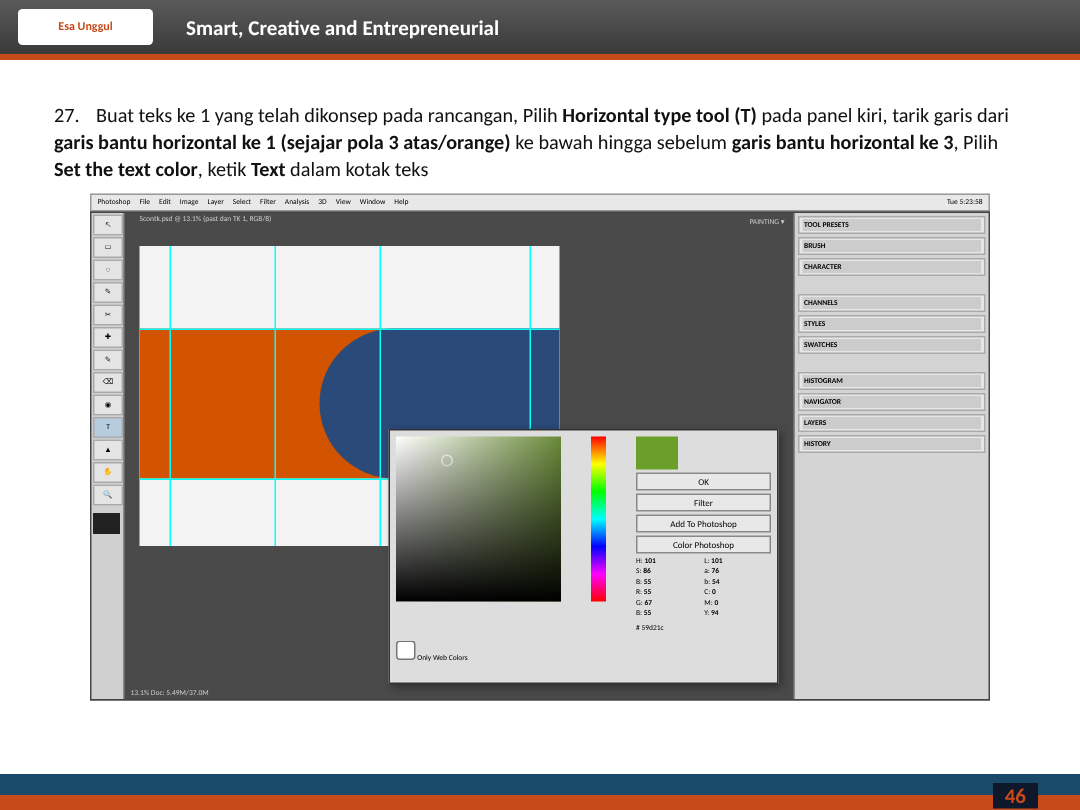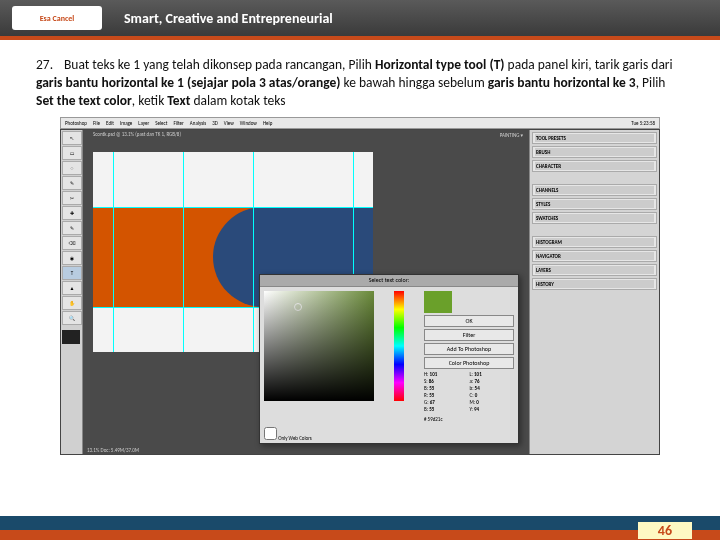--- a/index.html
+++ b/index.html
@@ -1,20 +1,20 @@
 <!DOCTYPE html>
 <html><head>
 <meta charset="utf-8">
 <style>
   * { margin: 0; padding: 0; box-sizing: border-box; }
   body { width: 720px; height: 540px; font-family: Calibri, Arial, sans-serif; background: #fff; position: relative; overflow: hidden; }
   .hdr { height: 40px; background: linear-gradient(#5a5a5a,#3a3a3a); display: flex; align-items: center; border-bottom: 4px solid #c74a1a; }
   .logo { width: 90px; height: 24px; background: #fff; margin-left: 12px; border-radius: 3px; display: flex; align-items: center; justify-content: center; font-size: 8px; font-weight: bold; color: #c74a1a; }
   .hdr-txt { color: #fff; font-weight: bold; margin-left: 22px; font-size: 14px; }
-  .step { padding: 16px 36px 6px 36px; font-size: 13.5px; line-height: 1.35; color: #111; }
+  .step { padding: 28px 36px 6px 36px; font-size: 13.5px; line-height: 1.35; color: #111; }
   .step .num { display: inline-block; width: 28px; }
   .step b { font-weight: bold; }
   .shot { margin: 0 60px; height: 340px; position: relative; }
   .mac-menu { height: 12px; background: #e8e8e8; border: 1px solid #999; display: flex; align-items: center; font-size: 5px; gap: 6px; padding: 0 4px; }
   .mac-menu span { white-space: nowrap; }
   .mac-menu .right { margin-left: auto; display: flex; gap: 4px; }
   .ps-area { height: 326px; background: #555; border: 1px solid #444; position: relative; display: flex; }
   .tools { width: 22px; background: #d0d0d0; border-right: 1px solid #888; display: flex; flex-direction: column; gap: 1px; padding: 1px; }
   .tool { width: 20px; height: 14px; background: #e4e4e4; border: 1px solid #aaa; font-size: 5px; display: flex; align-items: center; justify-content: center; }
   .tool.sel { background: #b8cce0; }
@@ -40,27 +40,27 @@
   .picker-btn { background: #e8e8e8; border: 1px solid #888; padding: 1px 2px; text-align: center; }
   .picker-sample { width: 28px; height: 22px; background: #6aa02a; }
   .picker-inputs { display: grid; grid-template-columns: 1fr 1fr; gap: 1px; font-size: 5px; }
   .picker-inputs span { white-space: nowrap; }
   .picker-hex { font-size: 5px; margin-top: 2px; }
   .picker-ft { padding: 0 4px 2px 4px; font-size: 5px; }
   .status { position: absolute; bottom: 0; left: 0; font-size: 5px; color: #ccc; padding: 1px 4px; }
   .footer { position: absolute; bottom: 0; left: 0; right: 0; height: 28px; }
   .ft-blue { position: absolute; left: 0; right: 0; bottom: 10px; height: 14px; background: #1a4a6a; }
   .ft-or { position: absolute; left: 0; right: 0; bottom: 0; height: 10px; background: #c74a1a; }
-  .pg { position: absolute; right: 28px; bottom: 1px; color: #c74a1a; font-weight: bold; font-size: 14px; background: #fef9c3; padding: 0 20px; }
+  .pg { position: absolute; right: 28px; bottom: 1px; color: #c74a1a; font-weight: bold; font-size: 14px; background: #0f172a; padding: 0 8px; }
 </style>
 </head>
 <body>
 
 <div class="hdr">
-  <div class="logo">Esa Cancel</div>
+  <div class="logo">Esa Unggul</div>
   <div class="hdr-txt">Smart, Creative and Entrepreneurial</div>
 </div>
 
 <div class="step">
   <span class="num">27.</span><span>Buat teks ke 1 yang telah dikonsep pada rancangan, Pilih </span><b>Horizontal type tool (T) </b><span>pada panel kiri, tarik garis dari </span><b>garis bantu horizontal ke 1 (sejajar pola 3 atas/orange) </b><span>ke bawah hingga sebelum </span><b>garis bantu horizontal ke 3</b><span>, Pilih </span><b>Set the text color</b><span>, ketik </span><b>Text </b><span>dalam kotak teks</span>
 </div>
 
 <div class="shot">
   <div class="mac-menu">
     <span>Photoshop</span>
@@ -102,21 +102,20 @@
         <div class="guide-v" style="left:20px"></div>
         <div class="guide-v" style="left:90px"></div>
         <div class="guide-v" style="left:160px"></div>
         <div class="guide-v" style="left:260px"></div>
         <div class="guide-h" style="top:55px"></div>
         <div class="guide-h" style="top:155px"></div>
       </div>
       <div style="position:absolute;top:2px;right:6px;font-size:5px;color:#ccc">PAINTING ▾</div>
 
       <div class="picker">
-        <div class="picker-title">Select text color:</div>
         <div class="picker-body">
           <div class="picker-field">
             <div class="picker-ring"></div>
           </div>
           <div class="picker-hue"></div>
           <div class="picker-right">
             <div class="picker-sample"></div>
             <div class="picker-btn">OK</div>
             <div class="picker-btn">Filter</div>
             <div class="picker-btn">Add To Photoshop</div>

